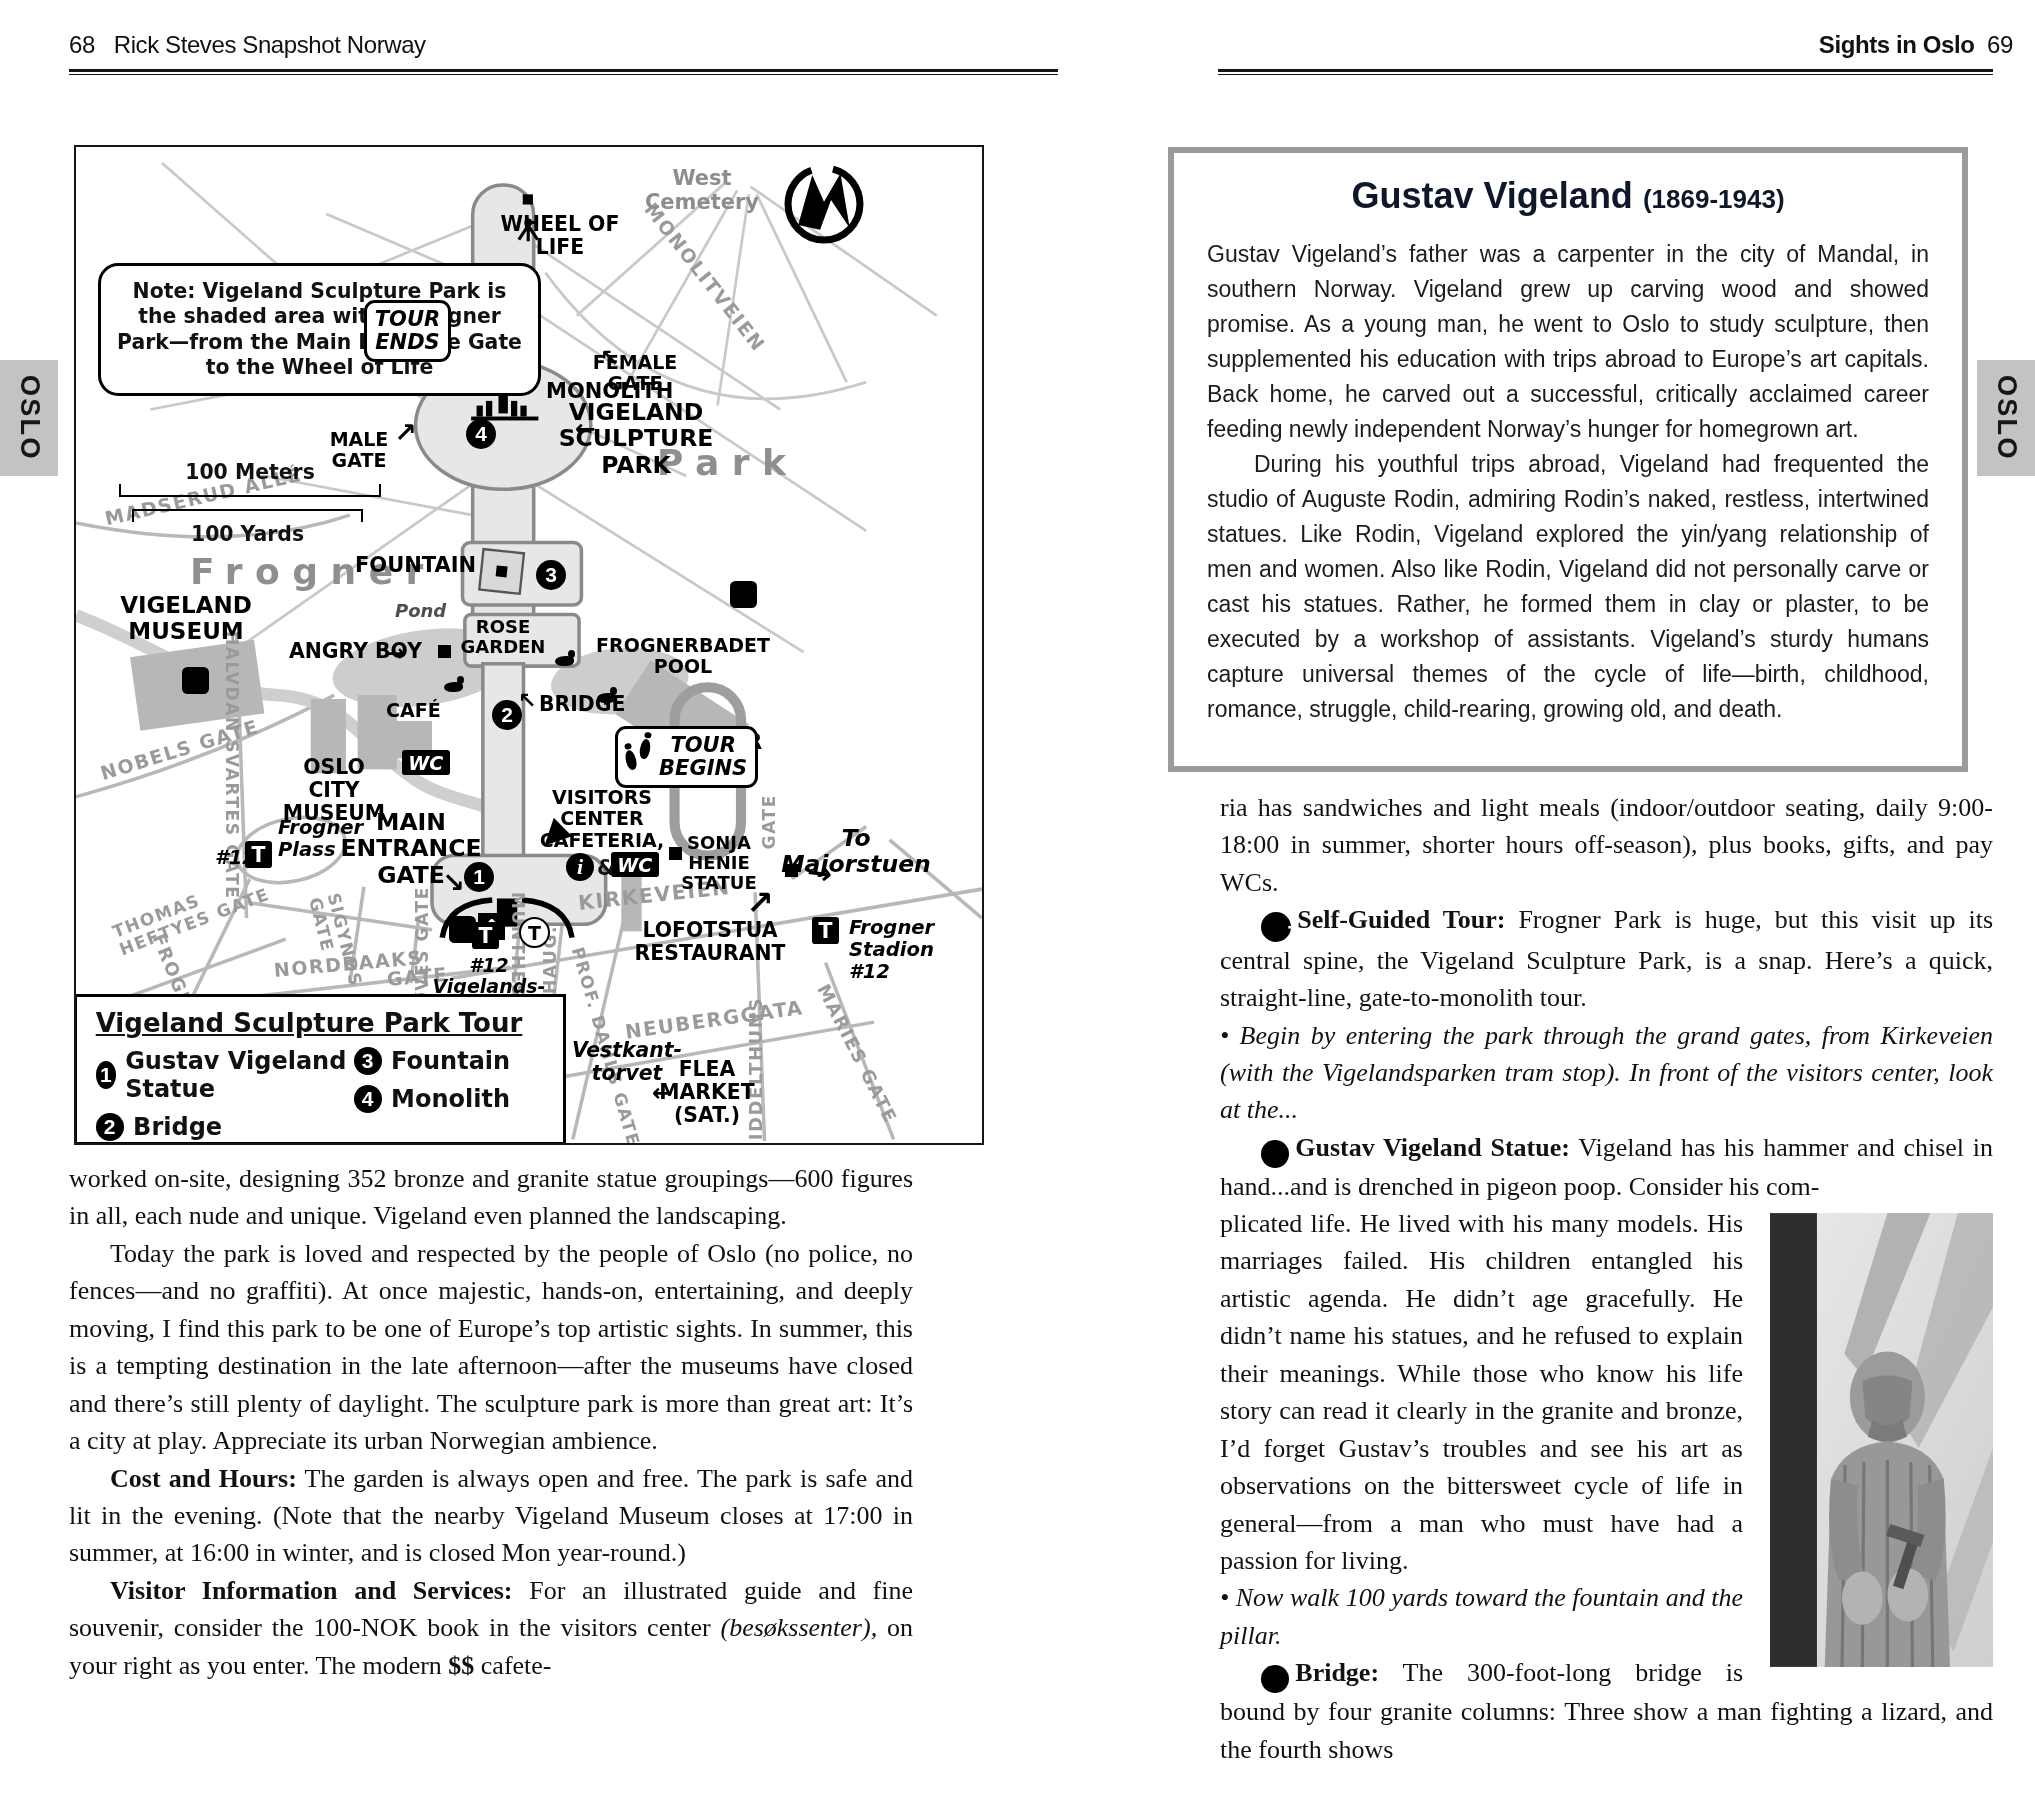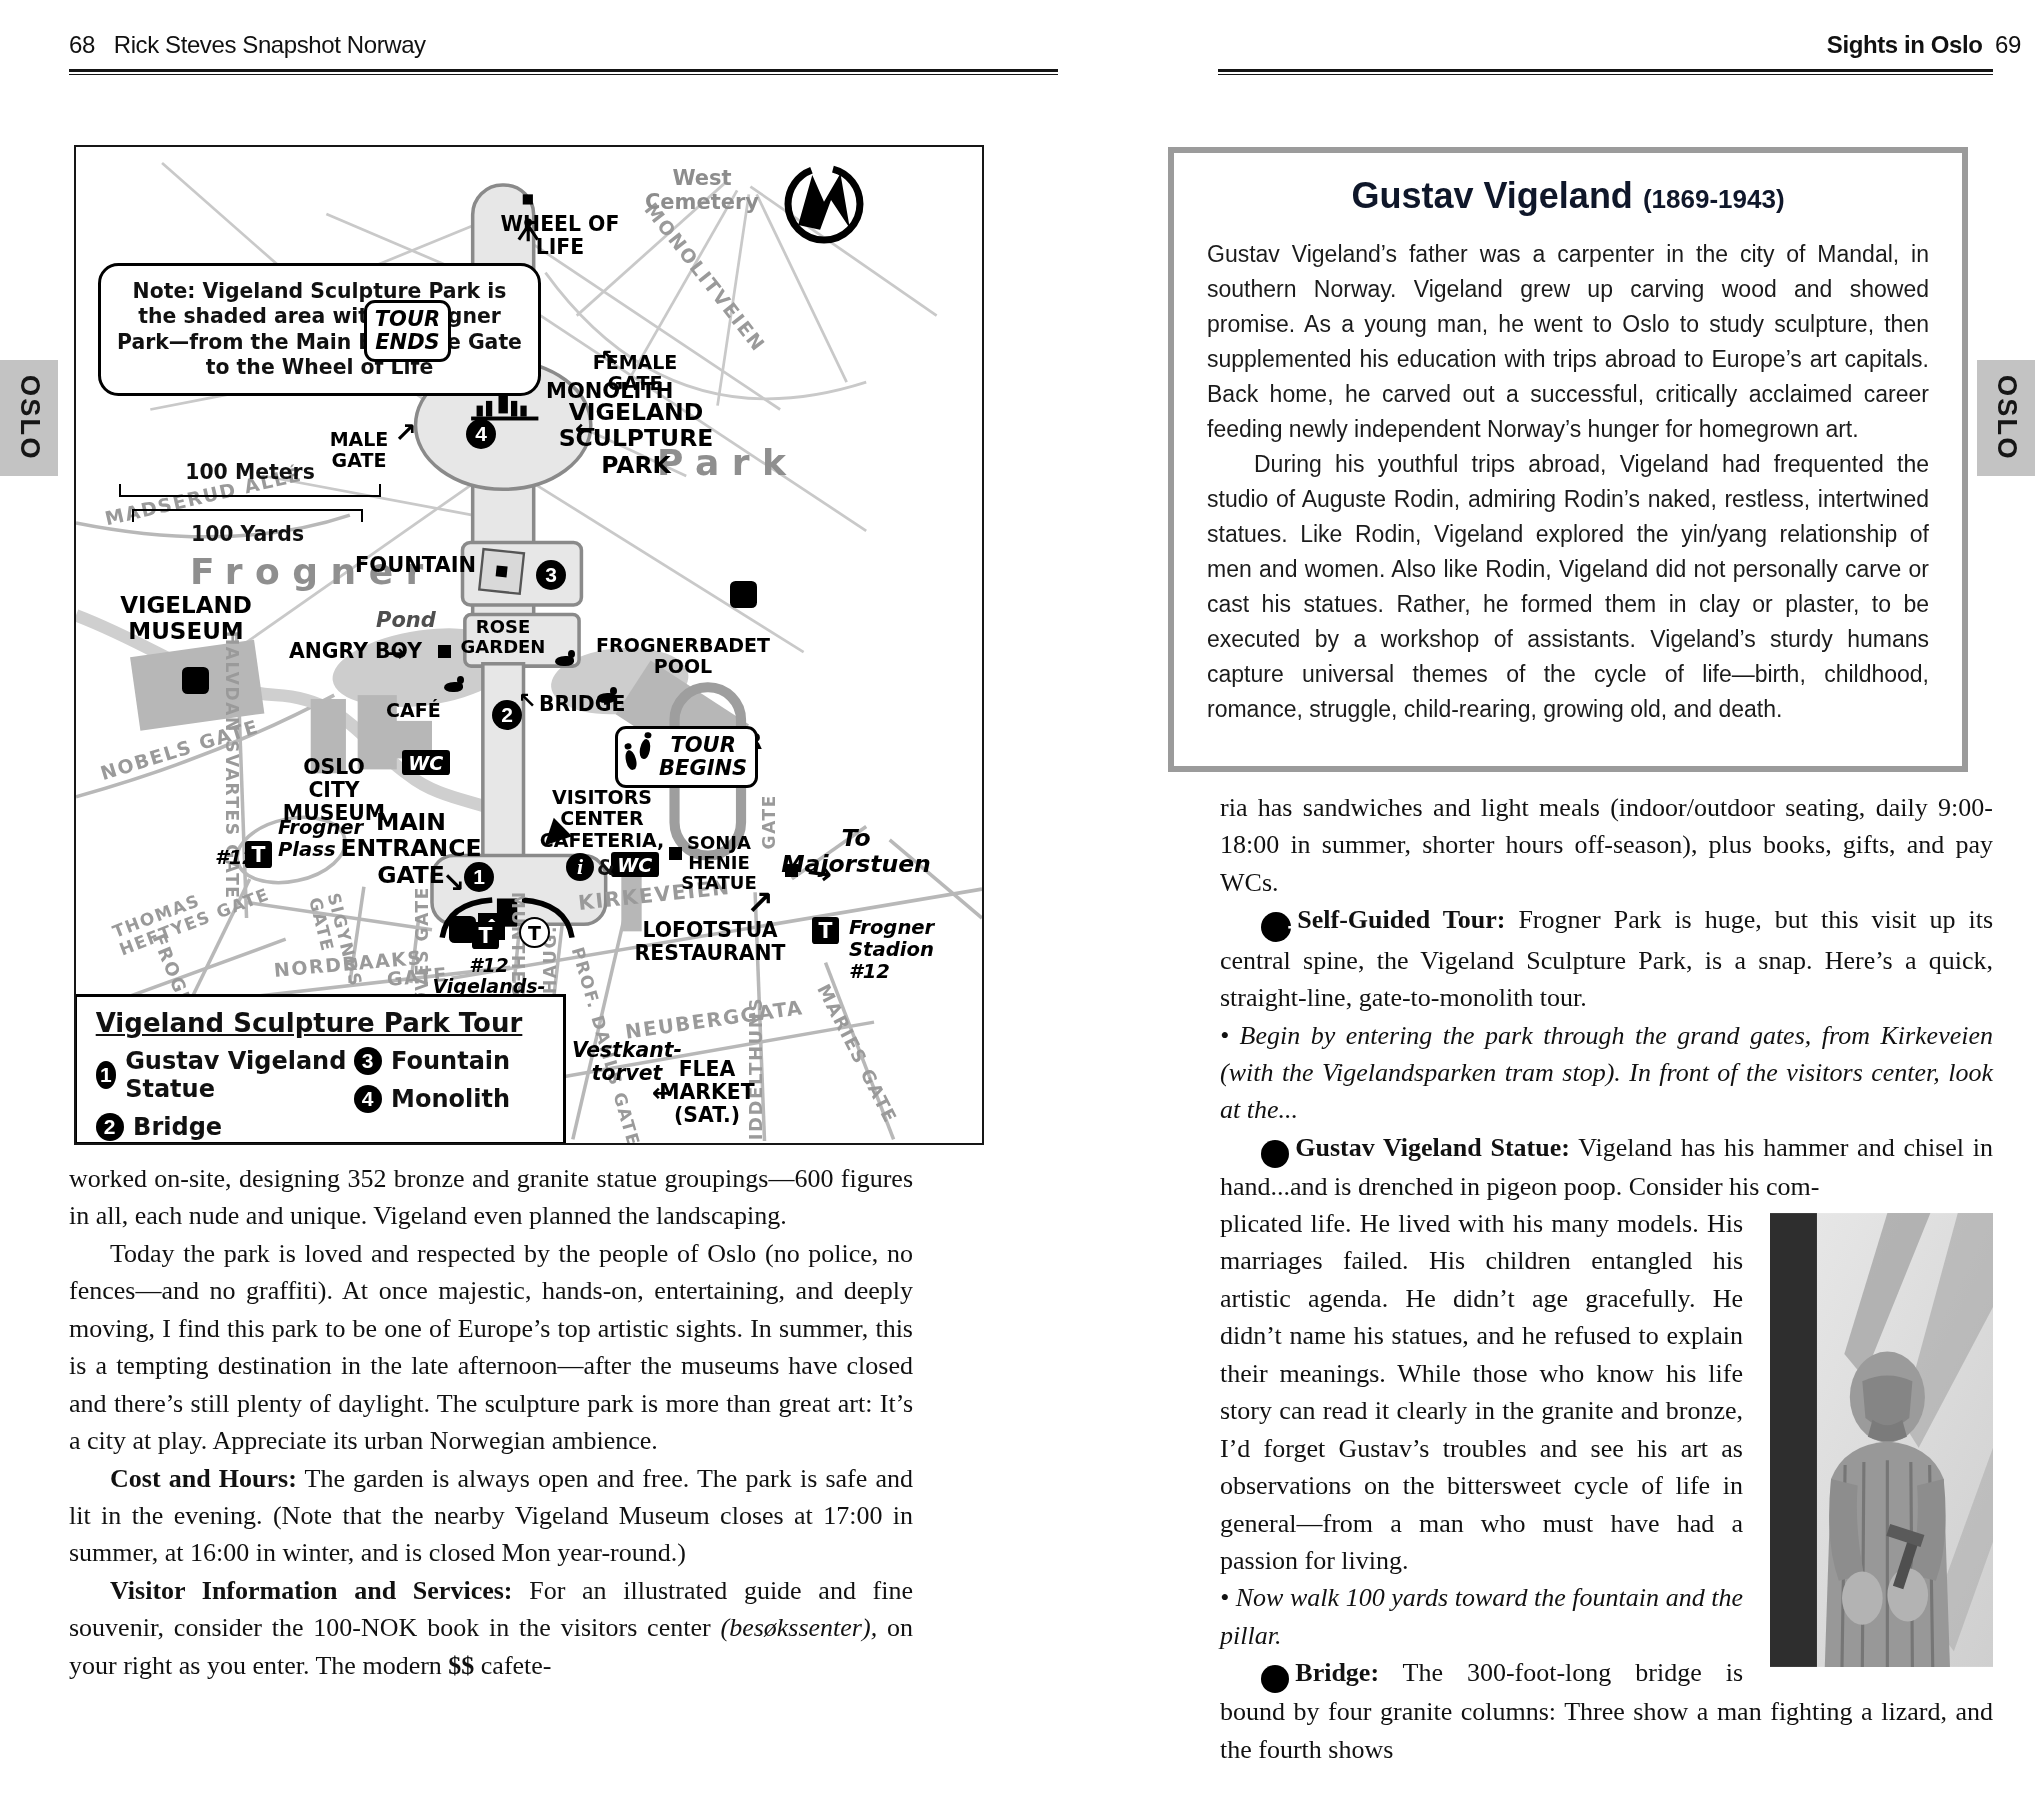--- a/index.html
+++ b/index.html
@@ -103,21 +103,21 @@
 </style>
 </head>
 <body>
 
 <div id="page">
 
   <div class="runhead" style="left:69px;">
     <span>68</span>&nbsp;&nbsp;
     <span>Rick Steves Snapshot Norway</span>
   </div>
-  <div class="runhead" style="right:34px;">
+  <div class="runhead" style="right:42px;">
     <b>Sights in Oslo</b>&nbsp;&nbsp;<span>69</span>
   </div>
   <div class="rule" style="left:69px;top:69px;width:989px;"></div>
   <div class="rule" style="left:1218px;top:69px;width:775px;"></div>
 
   <div class="tab" style="left:0;top:360px;">OSLO</div>
   <div class="tab" style="left:1977px;top:360px;">OSLO</div>
 
   <div id="map">
     <svg class="bg" width="906" height="996" viewBox="0 0 1158 1272">
@@ -243,21 +243,21 @@
         <div class="ml c" style="left: 559px; top: 205px; font-size: 19px; transform: translateX(-50%);">FEMALE
 GATE</div>
         <div class="ml c" style="left: 560px; top: 252px; font-size: 23.5px; transform: translateX(-50%);">VIGELAND
 SCULPTURE
 PARK</div>
         <div class="ml " style="left: 279px; top: 407px; font-size: 21px;">FOUNTAIN</div>
         <div class="ml c" style="left: 427px; top: 470px; font-size: 18px; transform: translateX(-50%);">ROSE
 GARDEN</div>
         <div class="ml c" style="left: 110px; top: 446px; font-size: 23px; transform: translateX(-50%);">VIGELAND
 MUSEUM</div>
-        <div class="ml bi dk" style="left: 300px; top: 454px; font-size: 21px; margin-top: 8px;">Pond</div>
+        <div class="ml bi dk" style="left: 319px; top: 454px; font-size: 18px;">Pond</div>
         <div class="ml " style="left: 213px; top: 493px; font-size: 20.4px;">ANGRY BOY</div>
         <div class="ml " style="left: 463px; top: 546px; font-size: 20.4px;">BRIDGE</div>
         <div class="ml " style="left: 310px; top: 553px; font-size: 19px;">CAFÉ</div>
         <div class="ml c" style="left: 258px; top: 609px; font-size: 20.4px; transform: translateX(-50%);">OSLO
 CITY
 MUSEUM</div>
         <div class="ml c" style="left: 335px; top: 662px; font-size: 23.5px; transform: translateX(-50%);">MAIN
 ENTRANCE
 GATE</div>
         <div class="ml c" style="left: 526px; top: 640px; font-size: 19px; transform: translateX(-50%);">VISITORS

